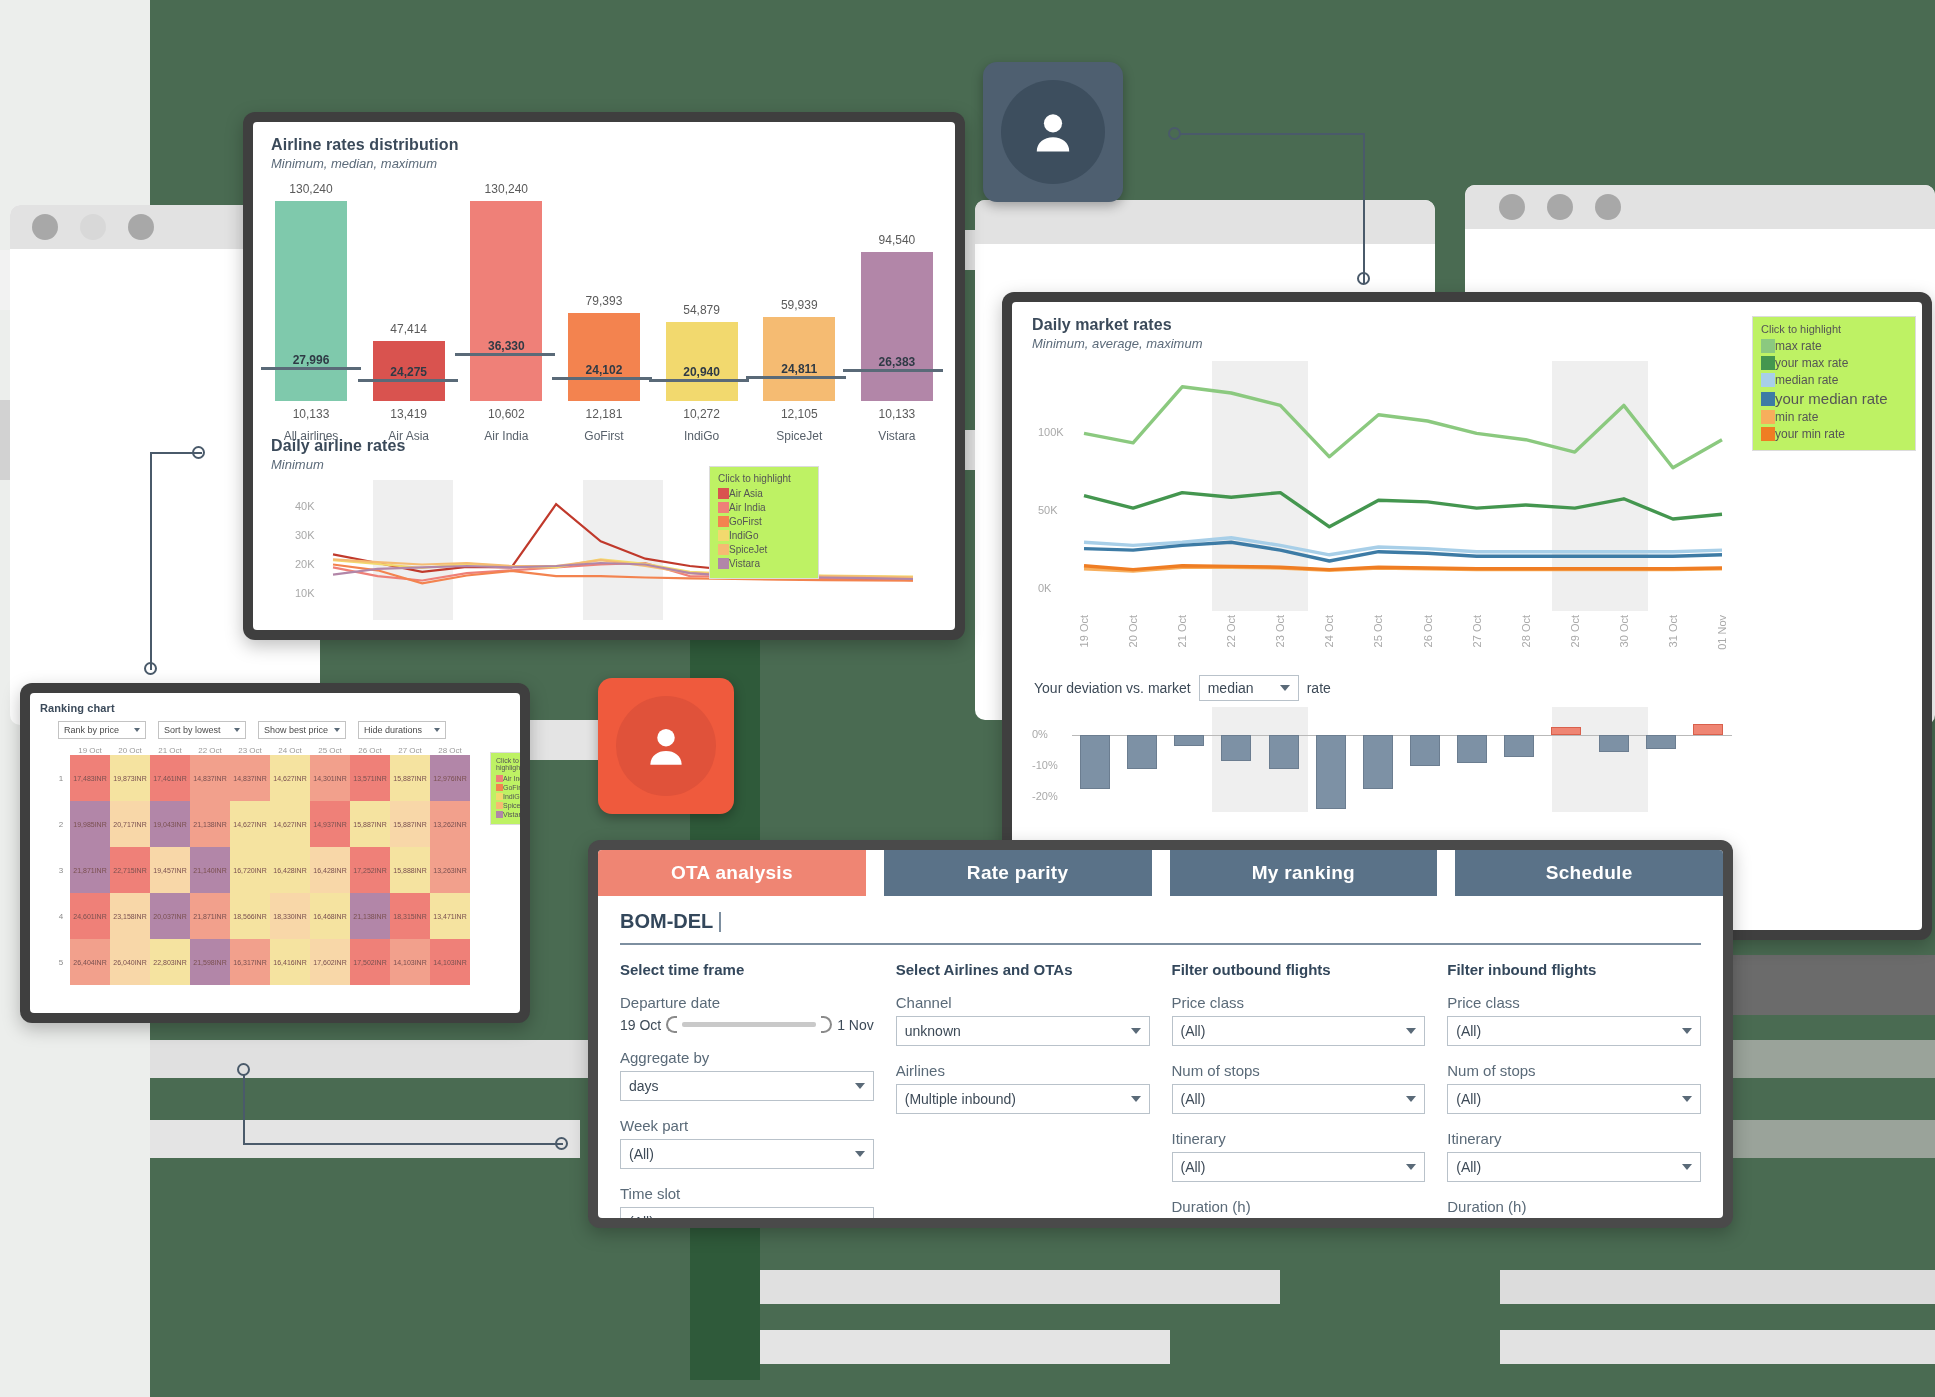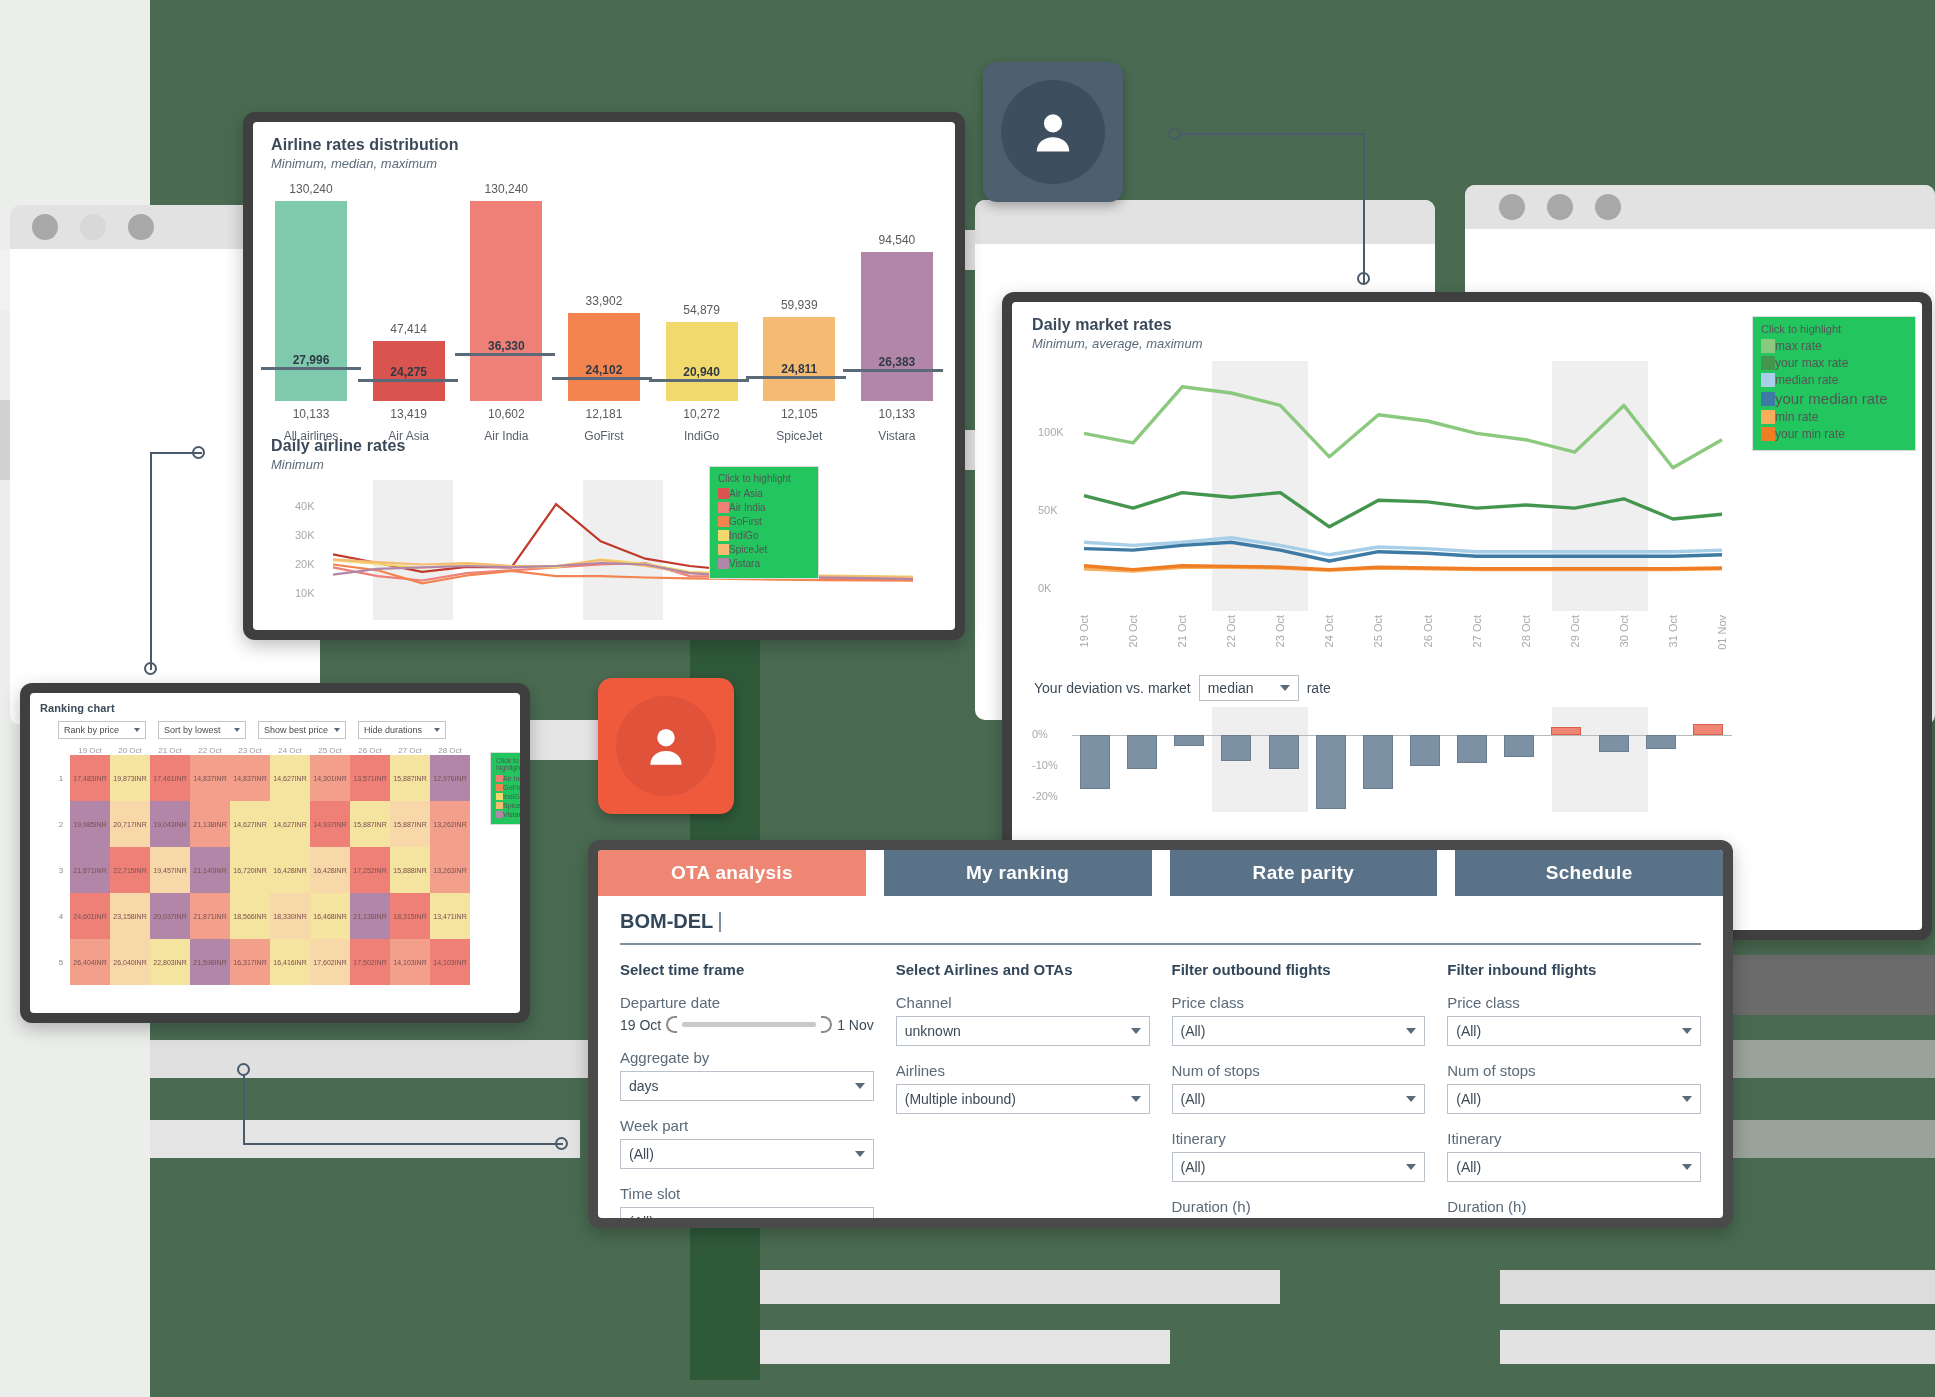--- a/index.html
+++ b/index.html
@@ -33,21 +33,21 @@
   .bars { display: flex; align-items: flex-end; justify-content: space-between; position: relative; height: 100%; }
   .barcol { position: relative; width: 72px; height: 100%; display: flex; flex-direction: column; justify-content: flex-end; align-items: center; }
   .bar { width: 72px; position: relative; }
   .bar-max { position: absolute; top: -19px; width: 100%; text-align: center; font-size: 12px; color: #5a5a5a; }
   .bar-min { position: absolute; bottom: -20px; width: 100%; text-align: center; font-size: 12px; color: #5a5a5a; }
   .bar-med { position: absolute; width: 100%; text-align: center; font-size: 12px; font-weight: bold; color: #2f3a45; }
   .cat-label { position: absolute; bottom: -42px; width: 100%; text-align: center; font-size: 12px; color: #58616b; }
   .medline { position: absolute; height: 3px; background: #5a6a78; }
 
   
-  .legend { position: absolute; background: #22c55e; border: 1px solid #dcdcdc; padding: 6px 8px; }
+  .legend { position: absolute; background: #bef264; border: 1px solid #dcdcdc; padding: 6px 8px; }
   .legend-title { font-size: 10px; color: #555; margin-bottom: 4px; }
   .legend-row { display: flex; align-items: center; margin-bottom: 3px; }
   .legend-sw { width: 11px; height: 11px; flex: none; }
   .legend-lbl { font-size: 10px; color: #555; white-space: nowrap; }
 
   .axis-lbl { position: absolute; font-size: 11px; color: #a9a9a9; }
   .band { position: absolute; background: #efefef; }
 
   
   .avatar { position: absolute; border-radius: 14px; display: flex; align-items: center; justify-content: center; box-shadow: 0 4px 12px rgba(0,0,0,.3); }
@@ -192,21 +192,21 @@
             <div class="bar" style="height:211.3px;background:#ef8078">
               <div class="bar-max">130,240</div>
               <div class="bar-med" style="bottom:48.4px;">36,330</div>
               <div class="bar-min">10,602</div>
               <div class="cat-label">Air India</div>
             </div>
           </div>
           <div class="medline" style="left: 180px; width: 100px; bottom: 45.4px;"></div>
           <div class="barcol">
             <div class="bar" style="height:88.5px;background:#f3834f">
-              <div class="bar-max">33,902</div>
+              <div class="bar-max">79,393</div>
               <div class="bar-med" style="bottom:24.1px;">24,102</div>
               <div class="bar-min">12,181</div>
               <div class="cat-label">GoFirst</div>
             </div>
           </div>
           <div class="medline" style="left: 277px; width: 100px; bottom: 21.1px;"></div>
           <div class="barcol">
             <div class="bar" style="height:78.8px;background:#f2d96e">
               <div class="bar-max">54,879</div>
               <div class="bar-med" style="bottom:21.8px;">20,940</div>
@@ -532,24 +532,24 @@
   </div>
 </div>
 
 <div class="bezel" style="left:588px;top:840px;width:1145px;height:388px;background:#4a4a4a;">
   <div class="screen">
     <div class="tabbar" id="tabbar">
         <div class="tab active">
           <span>OTA analysis</span>
         </div>
         <div class="tab">
+          <span>Rate parity</span>
+        </div>
+        <div class="tab">
           <span>My ranking</span>
-        </div>
-        <div class="tab">
-          <span>Rate parity</span>
         </div>
         <div class="tab">
           <span>Schedule</span>
         </div>
       </div>
     <div style="padding:14px 22px 0 22px;">
       <div style="display:flex;align-items:center;">
         <span class="route">BOM-DEL</span>
         <span style="display:inline-block;width:2px;height:20px;background:#7d8fa0;margin-left:6px;"></span>
       </div>

